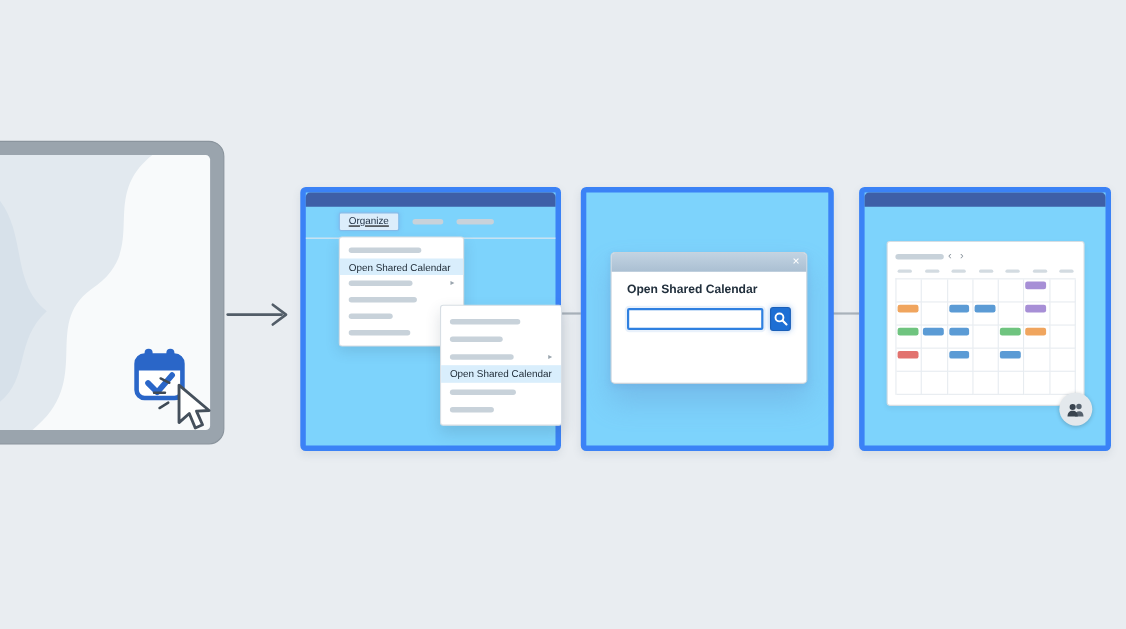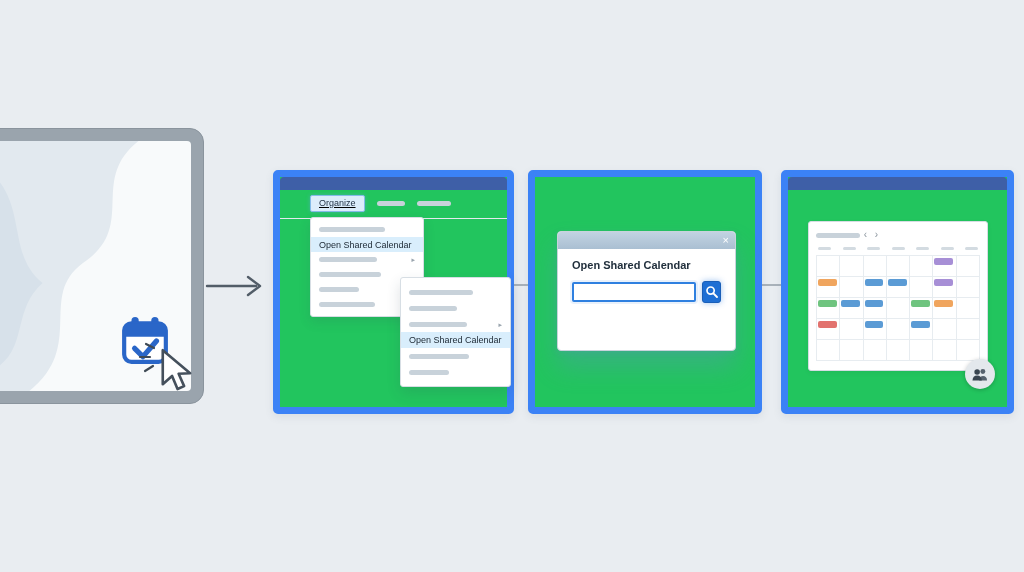--- a/index.html
+++ b/index.html
@@ -12,22 +12,22 @@
   .screen{position:absolute;inset:12px;background:#f8fafb;border-radius:4px;overflow:hidden;}
   .screen svg{display:block;width:100%;height:100%;}
   .cal-icon{position:absolute;left:120px;top:316px;width:50px;height:50px;z-index:3;cursor:pointer;}
   .sparks{position:absolute;left:134px;top:342px;z-index:4;}
   .cursor{position:absolute;left:157px;top:348px;z-index:5;}
 
   
   .flow-arrow{position:absolute;left:204px;top:272px;z-index:2;}
 
   
-  .panel{position:absolute;top:170px;height:230px;background:#22c55e;
-    border:7px solid #3b82f6;border-radius:5px;box-shadow:0 3px 8px rgba(70,90,110,.10);z-index:1;text-decoration:underline;}
+  .panel{position:absolute;top:170px;height:230px;background:#7dd3fc;
+    border:5px solid #3b82f6;border-radius:5px;box-shadow:0 3px 8px rgba(70,90,110,.10);z-index:1;text-decoration:underline;}
   .panel-header{height:13px;background:#3e5fa7;border-radius:4px 4px 0 0;}
   .connector{position:absolute;top:284px;height:2px;background:#a9b2ba;z-index:0;}
   .c1{left:500px;width:28px;}
   .c2{left:748px;width:33px;}
 
   .ph-bar{display:inline-block;height:5px;border-radius:2.5px;background:#c8d2da;} .w28{width:28px;} .w34{width:34px;} .w40{width:40px;}
   .w44{width:44px;} .w48{width:48px;} .w56{width:56px;} .w58{width:58px;}
   .w60{width:60px;} .w62{width:62px;} .w64{width:64px;} .w66{width:66px;}
 
   

